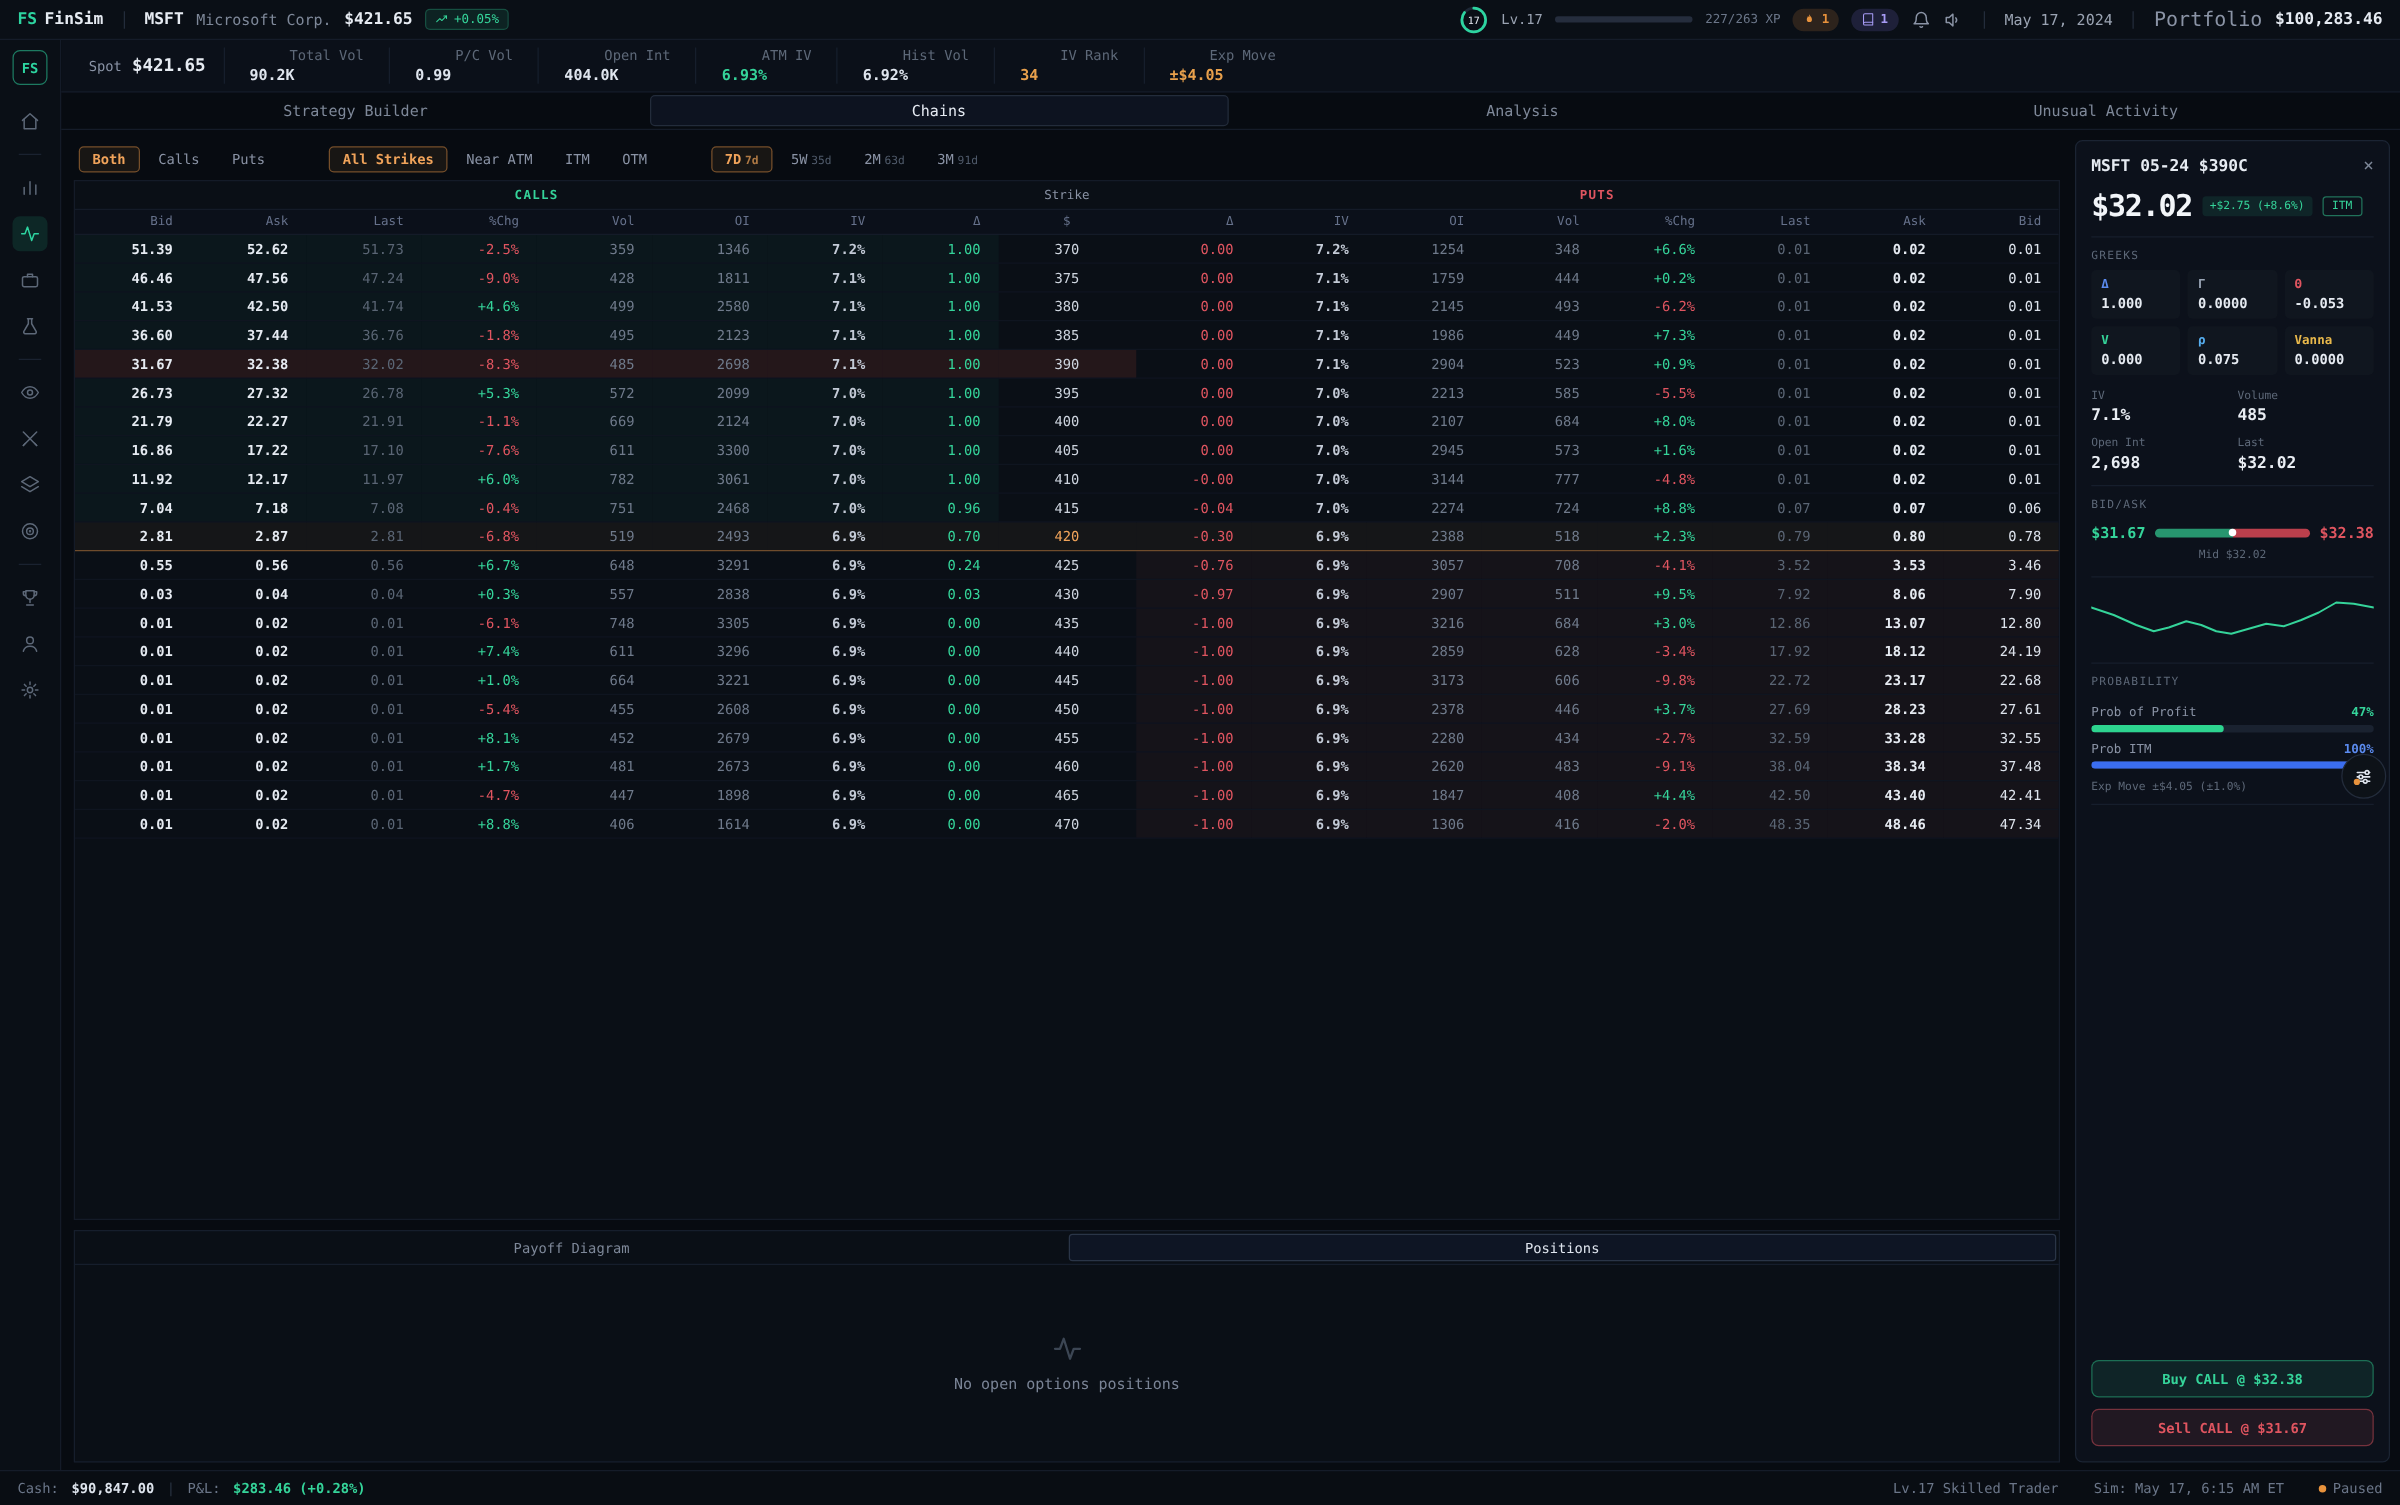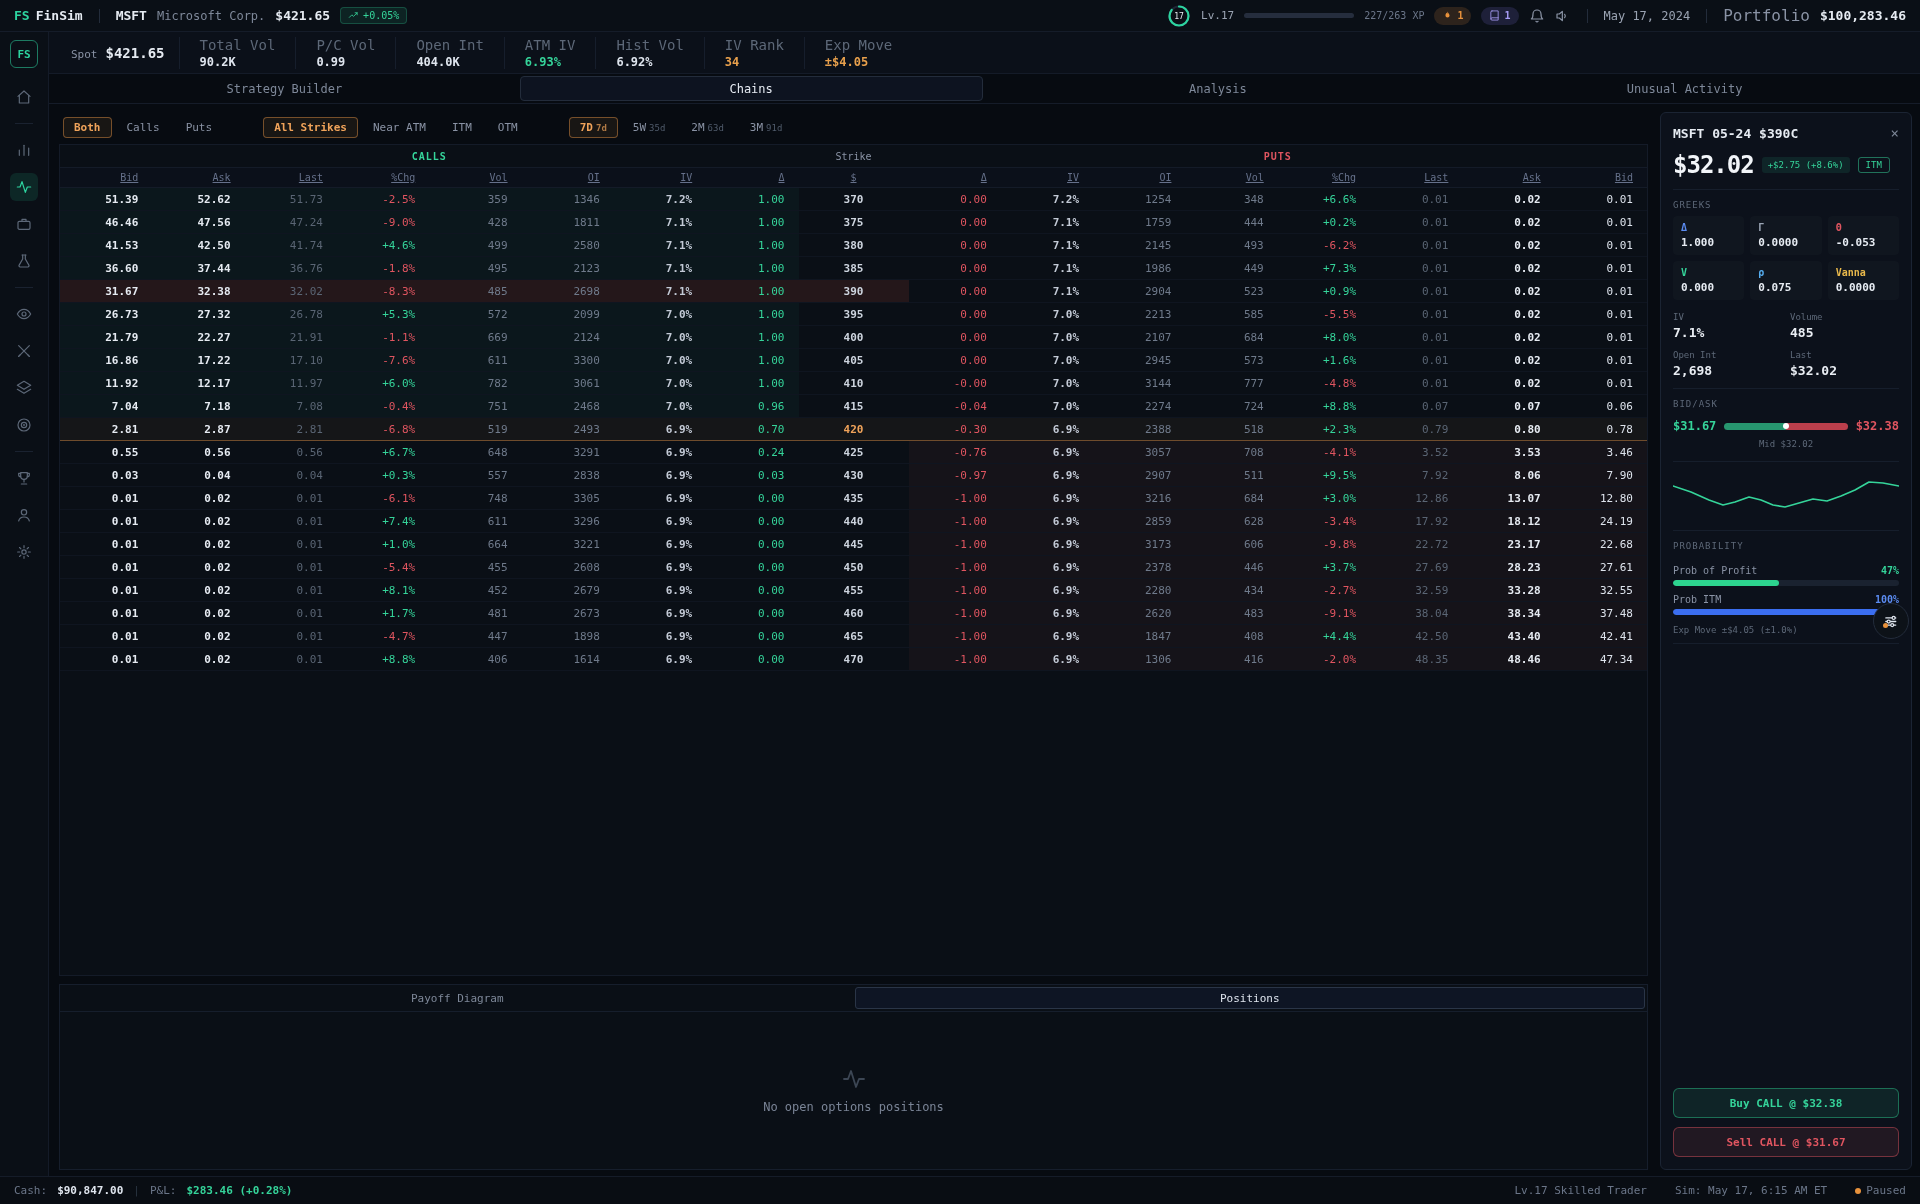--- a/index.html
+++ b/index.html
@@ -45,21 +45,21 @@
   .side-div { width:18px; height:1px; background:#1a2230; margin:3px 0; }
 
   .main-col { flex:1; display:flex; flex-direction:column; min-width:0; }
 
   
   .statsbar { height:42px; display:flex; align-items:center; background:#0b1019; border-bottom:1px solid #141b28; padding:0 8px; }
   .spot { display:flex; align-items:baseline; gap:8px; padding:0 14px; }
   .spot-label { color:#8a93a5; font-size:11px; }
   .spot-value { color:#e6ebf2; font-weight:bold; font-size:14px; }
   .stat { display:flex; flex-direction:column; gap:2px; padding:0 20px; border-left:1px solid #161e2c; }
-  .stat-label { font-size:14px; color:#5d6878; }
+  .stat-label { font-size:11px; color:#5d6878;margin-left:32px; }
   .stat-value { font-size:12px; font-weight:bold; color:#dfe5ee; }
   .stat-value.green { color:#35d49a; }
   .stat-value.amber { color:#e8a04c; }
 
   
   .tabsrow { height:30px; display:flex; border-bottom:1px solid #151c29; padding:2px 4px; gap:4px; }
   .tab { flex:1; display:flex; align-items:center; justify-content:center; font-size:12px; color:#7e8899; border:1px solid transparent; border-radius:4px; cursor:pointer; }
   .tab.active { color:#e5eaf2; border-color:#232c3b; background:#0d1320; }
 
   .content-row { flex:1; display:flex; min-height:0; }
@@ -74,25 +74,25 @@
   .fbtn.active .sub { color:#b07a45; }
 
   
   .chain-wrap { flex:1; border:1px solid #141b28; background:#0a0f16; display:flex; flex-direction:column; overflow:hidden; margin-bottom:8px; }
   .cgrid { display:grid; grid-template-columns:repeat(8,1fr) 110px repeat(8,1fr); align-items:center; }
   .chain-tophead { height:22px; font-size:10px; font-weight:bold; }
   .th-calls { grid-column:1/9; text-align:center; color:#35d49a; letter-spacing:1px; }
   .th-strike { grid-column:9; text-align:center; color:#8a93a5; font-weight:normal; }
   .th-puts { grid-column:10/18; text-align:center; color:#e05560; letter-spacing:1px; }
   .chain-colhead { height:21px; border-top:1px solid #141b28; border-bottom:1px solid #141b28; background:#0b101a; }
-  .hcell { font-size:10px; color:#66718b; text-align:right; padding-right:14px;text-decoration:underline; }
+  .hcell { font-size:10px; color:#66718b; text-align:right; padding-right:14px; }
   .hcell.strike { text-align:center; padding-right:0; }
   .crow { height:23px; border-bottom:1px solid #0f1520; cursor:pointer; }
   .cell { text-align:right; padding-right:14px; font-size:11px; height:100%; display:flex; align-items:center; justify-content:flex-end; }
-  .cell.strike { justify-content:center; padding-right:0; font-weight:bold; color:#cdd4de; font-size:11px; }
+  .cell.strike { justify-content:center; padding-right:0; font-weight:normal; color:#cdd4de; font-size:11px; }
   .cell.b { color:#e6ebf2; font-weight:bold; }
   .cell.w { color:#dde3ec; }
   .cell.muted { color:#5a6574; }
   .cell.dim { color:#6f7a8b; }
   .cell.iv { color:#c3cad6; font-weight:bold; }
   .cell.pos { color:#35d49a; }
   .cell.neg { color:#e05560; }
   .cell.delta-c { color:#35d49a; }
   .cell.delta-p { color:#e05560; }
   .crow.itm-call .cc { background:rgba(53,212,154,.045); }

